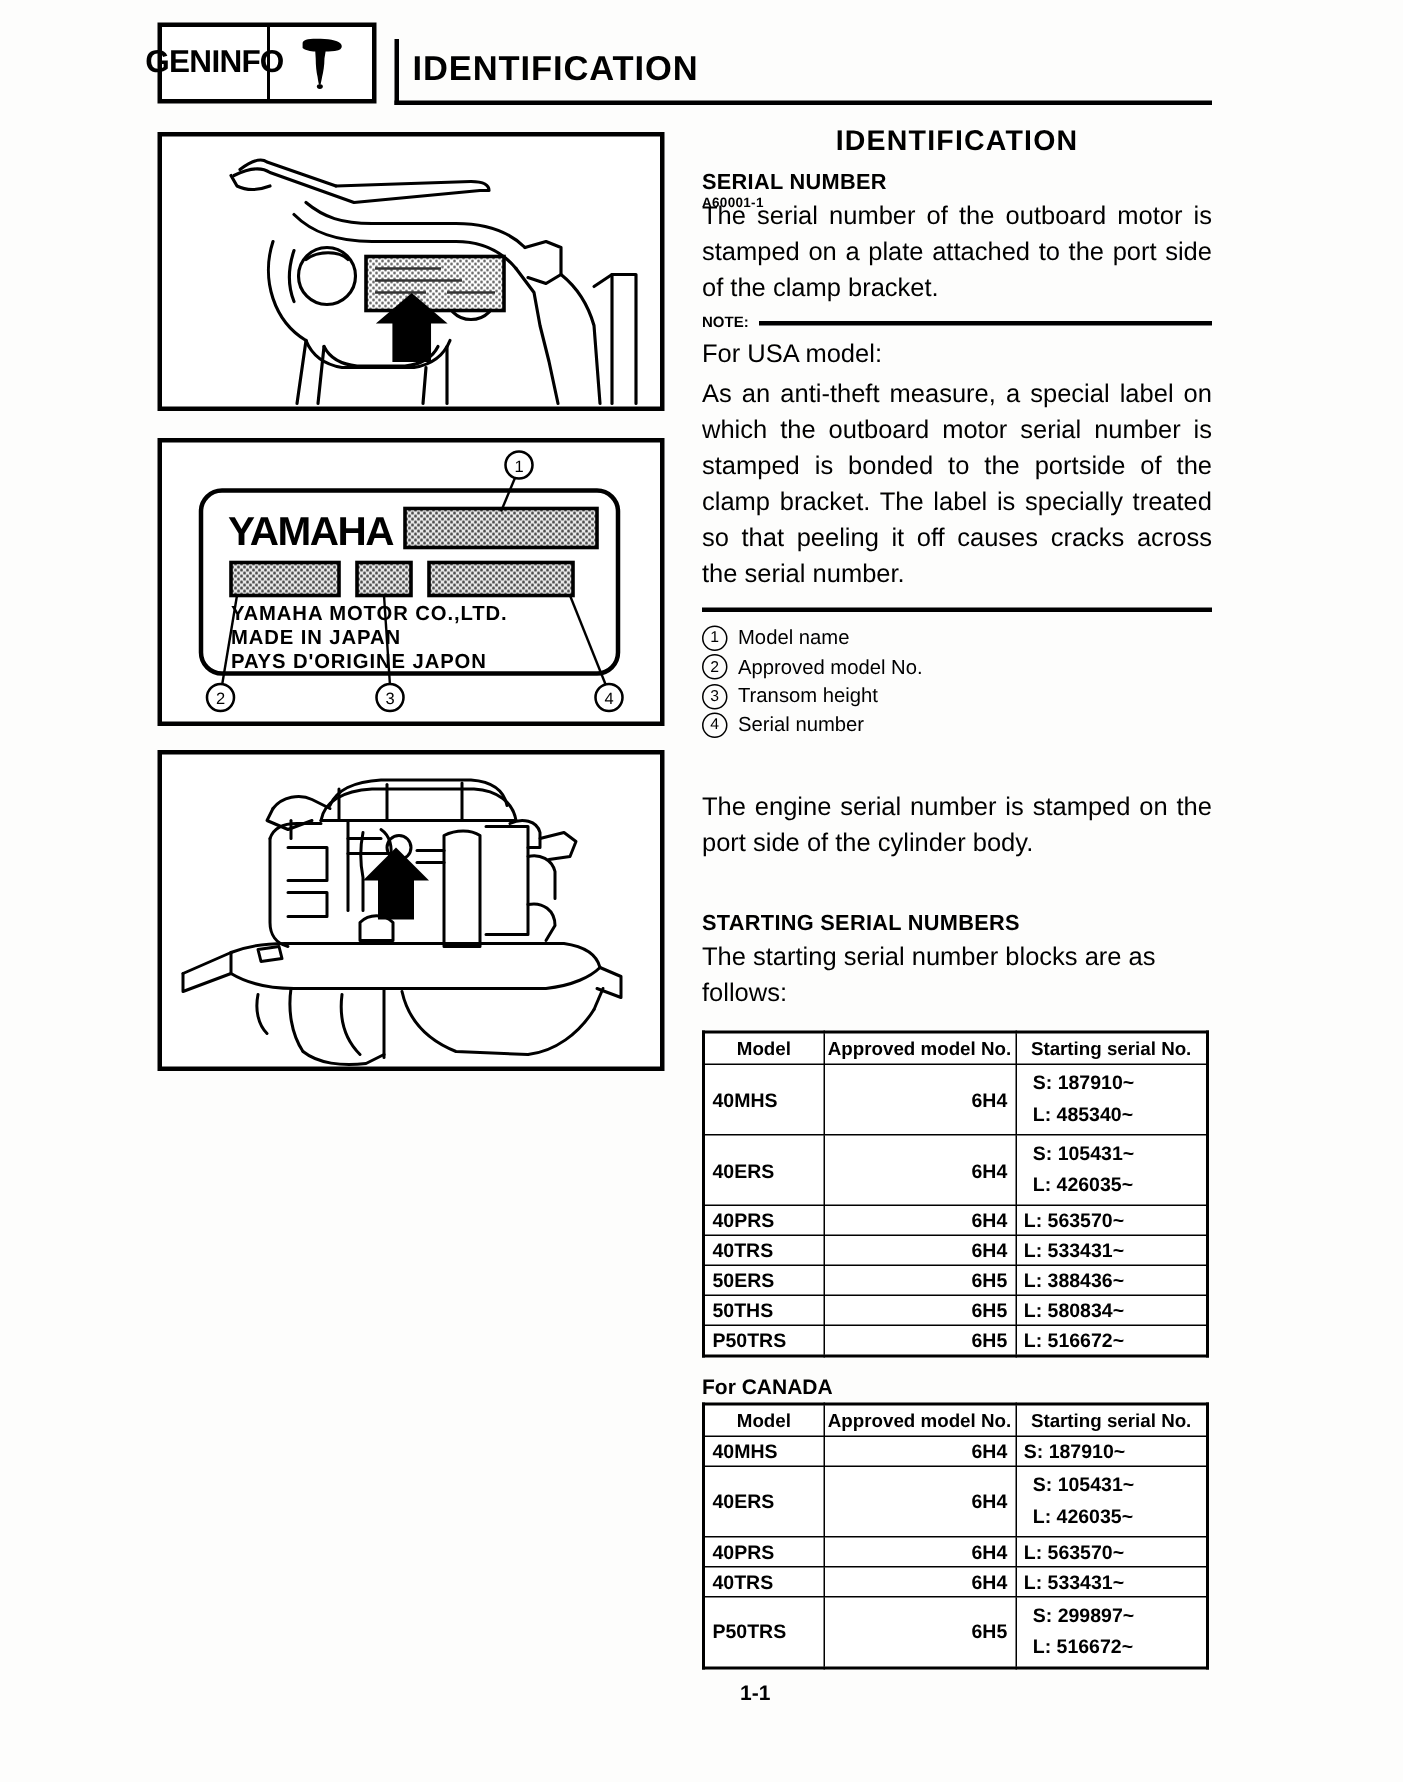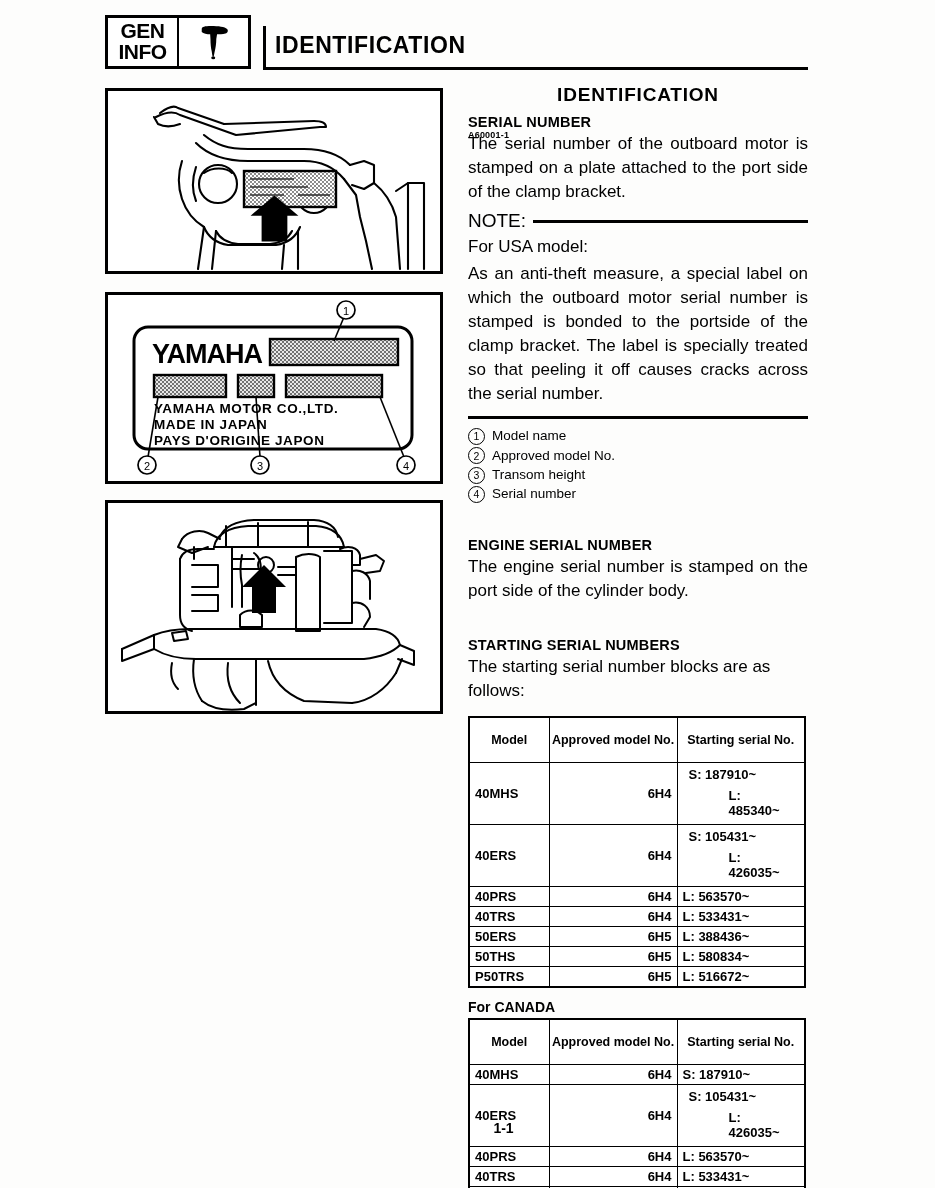--- a/index.html
+++ b/index.html
@@ -23,21 +23,21 @@
     position: absolute; left: 105px; top: 15px;
     width: 146px; height: 54px;
     border: 3px solid #000;
     box-sizing: border-box;
     display: flex; align-items: stretch;
     background: #fff;
   }
   .hdr-gen {
     width: 50%;
     border-right: 2px solid #000;
-    display: flex; flex-direction: column;
+    display: flex; flex-direction: row;
     align-items: center; justify-content: center;
     line-height: 0.98;
   }
   .hdr-gen span {
     font-weight: bold; font-size: 21px;
     letter-spacing: -0.5px;
   }
   .hdr-icon {
     width: 50%;
     display: flex; align-items: center; justify-content: center;
@@ -90,21 +90,21 @@
     margin: 0 0 2px 0;
     text-align: justify;
     text-justify: inter-word;
   }
   p.body.nojust { text-align: left; }
 
   .note-row {
     display: flex; align-items: center;
     margin: 6px 0 3px 0;
   }
-  .note-lbl { font-size: 19px; font-weight: normal; }
+  .note-lbl { font-size: 10px; font-weight: bold; }
   .note-line {
     flex: 1; height: 3px; background: #000;
     margin-left: 7px;
   }
 
   .hr-thick {
     width: 100%; height: 3px; background: #000;
     margin: 10px 0 8px 0;
   }
 
@@ -143,33 +143,33 @@
     border: 1.2px solid #000;
     font-size: 13px;
     font-weight: bold;
     padding: 2px 5px;
     vertical-align: middle;
     background: #fff;
   }
   table.sn th {
     text-align: center;
     font-size: 12.5px;
-    padding: 15px 2px;
+    padding: 3px 2px;
   }
   table.sn col.c1 { width: 80px; }
   table.sn col.c2 { width: 128px; }
   table.sn col.c3 { width: 128px; }
   td.model { text-align: left; }
   td.amn   { text-align: right; }
   td.sn2   { text-align: left; padding: 0; }
   td.sn2 .ln {
     padding: 3px 6px;
     line-height: 1.15;
   }
-  td.sn2 .ln + .ln { border-top: 0; margin-left: 40px; }
+  td.sn2 .ln + .ln { border-top: 0; }
   td.sn1 { text-align: left; }
 
   
   .pagenum {
     position: absolute; left: 0; top: 1120px;
     width: 935px; text-align: center;
     font-size: 14px; font-weight: bold; padding-left: 36px;
   }
 </style>
 </head>
@@ -392,21 +392,20 @@
         <span>Transom height</span>
       </li>
       <li>
         <span class="cnum">4</span>
         <span>Serial number</span>
       </li>
     </ul>
 
     <div class="gap-lg"></div>
 
-    <h2 class="head">ENGINE SERIAL NUMBER</h2>
     <p class="body">The engine serial number is stamped on the port side of the cylinder body.</p>
 
     <div class="gap-lg"></div>
 
     <h2 class="head">STARTING SERIAL NUMBERS</h2>
     <p class="body nojust">The starting serial number blocks are as follows:</p>
 
     <div class="gap-sm"></div>
 
     <table class="sn" id="tbl-usa">

